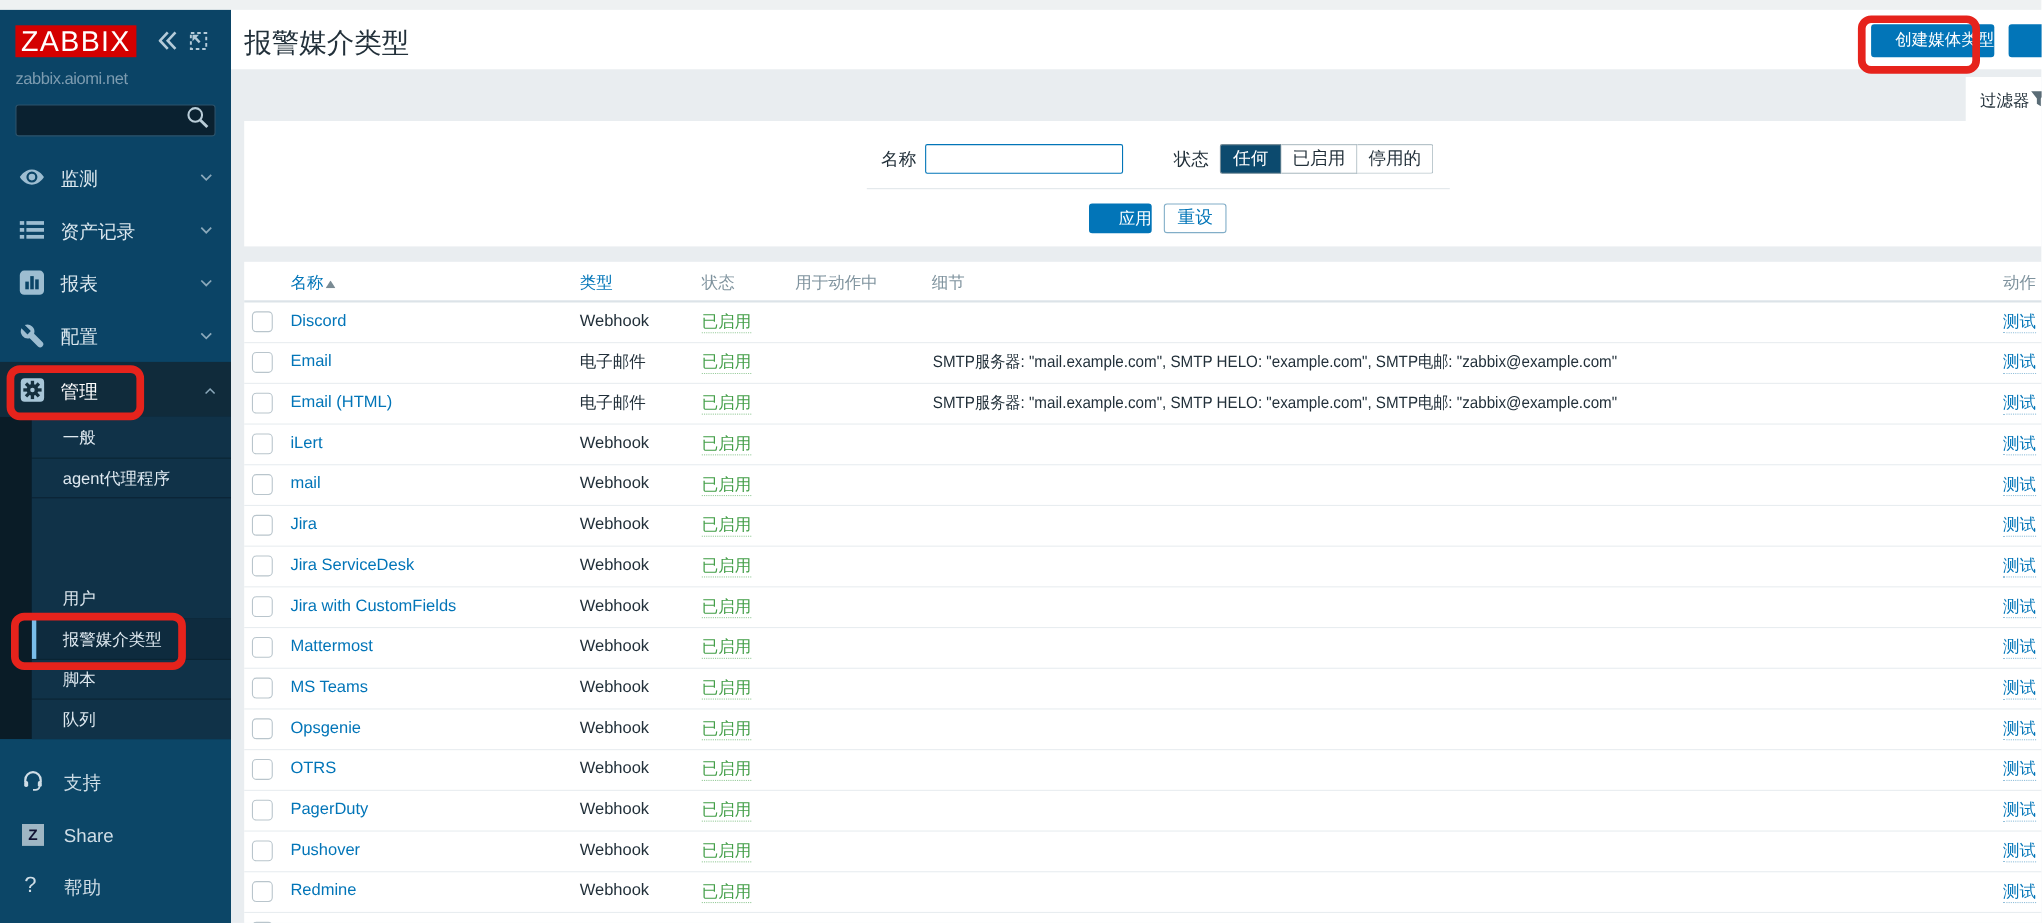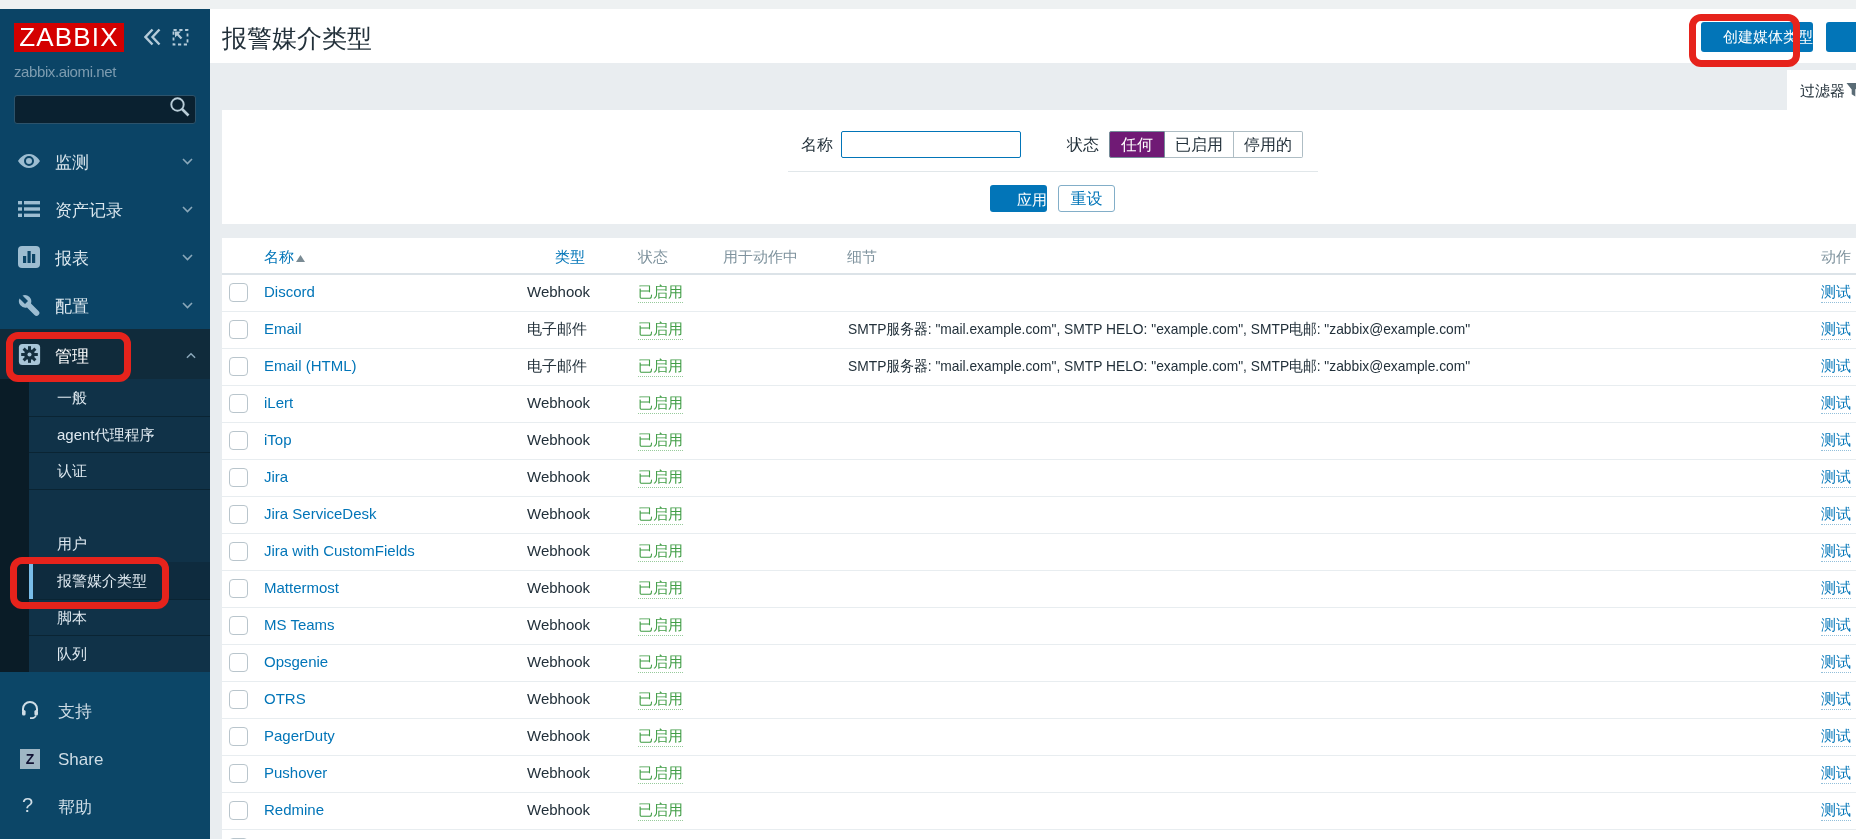--- a/index.html
+++ b/index.html
@@ -32,21 +32,21 @@
 .bluebtn{background:#0275b8;color:#fff;font-size:15px;text-align:right;line-height:30px;border-radius:3px}
 #btncreate{left:1701px;top:22px;width:112px;height:30px}
 #btnimport{left:1826px;top:22px;width:62px;height:30px}
 #filtertab{left:1787px;top:70px;width:69px;height:40px;background:#fff}
 #filtertab span{position:absolute;left:13px;top:12px;font-size:15px;color:#22303a}
 #filterpanel{left:222px;top:110px;width:1634px;height:114px;background:#fff}
 .flabel{font-size:16px;color:#22303a}
 #finput{left:841px;top:131px;width:178px;height:25px;border:1px solid #0275b8;border-radius:2px;background:#fff}
 #seg{left:1109px;top:131px;height:27px}
 .segc{position:absolute;top:0;height:25px;border:1px solid #aebdc4;font-size:16px;line-height:25px;text-align:center;color:#22303a;background:#fff}
-#seg1{left:0;width:54px;background:#701a75;color:#fff;border-color:#768d99;border-radius:2px 0 0 2px}
+#seg1{left:0;width:54px;background:#0c4a6e;color:#fff;border-color:#768d99;border-radius:2px 0 0 2px}
 #seg2{left:56px;width:68px;border-left:none}
 #seg3{left:125px;width:68px;border-left:none;border-radius:0 2px 2px 0}
 #fdivider{left:788px;top:171px;width:530px;height:1px;background:#e1e7ea}
 #btnapply{left:990px;top:185px;width:57px;height:27px}
 #btnreset{left:1058px;top:185px;width:55px;height:25px;background:#fff;border:1px solid #82aec8;border-radius:3px;color:#0275b8;font-size:16px;text-align:center;line-height:25px}
 
 #tablebg{left:222px;top:238px;width:1634px;height:601px;background:#fff}
 .th{position:absolute;top:248px;font-size:15px}
 .th.gray{color:#7f939e}
 .th.blue{color:#0275b8}
@@ -168,23 +168,20 @@
         <path d="M1 1 L5.5 5.5 L10 1" stroke="#8aa8ba" stroke-width="1.6" fill="none"></path>
       </svg>
   </div>
   <div class="abs" id="subdark"></div>
   <div class="abs" id="submenu">
     <div class="srow" style="top:0">
         <span>一般</span>
       </div>
     <div class="srow" style="top:36.6px">
         <span>agent代理程序</span>
-      </div>
-    <div class="srow" style="top:73.2px">
-        <span>认证</span>
       </div>
     <div class="srow" style="top:146.4px">
         <span>用户</span>
       </div>
     <div class="srow sel" style="top:183px">
         <div class="selbar"></div>
         <span>报警媒介类型</span>
       </div>
     <div class="srow" style="top:219.6px">
         <span>脚本</span>
@@ -239,21 +236,21 @@
 </div>
 <div class="abs" id="fdivider"></div>
 <div class="abs bluebtn" id="btnapply">应用</div>
 <div class="abs" id="btnreset">重设</div>
 
 <div class="abs" id="tablebg"></div>
 <div class="abs th blue" style="left:264px">名称</div>
 <svg class="abs" style="left:296px;top:255px" width="9" height="7" viewBox="0 0 9 7">
     <path d="M4.5 0 L9 7 H0 Z" fill="#7a8b94"></path>
   </svg>
-<div class="abs th blue" style="left:555px;">类型</div>
+<div class="abs th blue" style="left:527px;">类型</div>
 <div class="abs th gray" style="left:638px">状态</div>
 <div class="abs th gray" style="left:723px">用于动作中</div>
 <div class="abs th gray" style="left:847px">细节</div>
 <div class="abs th gray" style="right:5px">动作</div>
 <div class="abs" id="thead-border"></div>
 <div id="rows">
     <div class="row" style="top:274px">
       <div class="cb" style="top:9px"></div>
       <div class="c-name" style="top:9px">Discord</div>
       <div class="c-type" style="top:9px">Webhook</div>
@@ -278,21 +275,21 @@
     </div>
     <div class="row" style="top:385px">
       <div class="cb" style="top:9px"></div>
       <div class="c-name" style="top:9px">iLert</div>
       <div class="c-type" style="top:9px">Webhook</div>
       <div class="c-status" style="top:9px">已启用</div>
       <div class="c-act" style="top:9px">测试</div>
     </div>
     <div class="row" style="top:422px">
       <div class="cb" style="top:9px"></div>
-      <div class="c-name" style="top:9px">iTop</div>
+      <div class="c-name" style="top:9px">mail</div>
       <div class="c-type" style="top:9px">Webhook</div>
       <div class="c-status" style="top:9px">已启用</div>
       <div class="c-act" style="top:9px">测试</div>
     </div>
     <div class="row" style="top:459px">
       <div class="cb" style="top:9px"></div>
       <div class="c-name" style="top:9px">Jira</div>
       <div class="c-type" style="top:9px">Webhook</div>
       <div class="c-status" style="top:9px">已启用</div>
       <div class="c-act" style="top:9px">测试</div>

